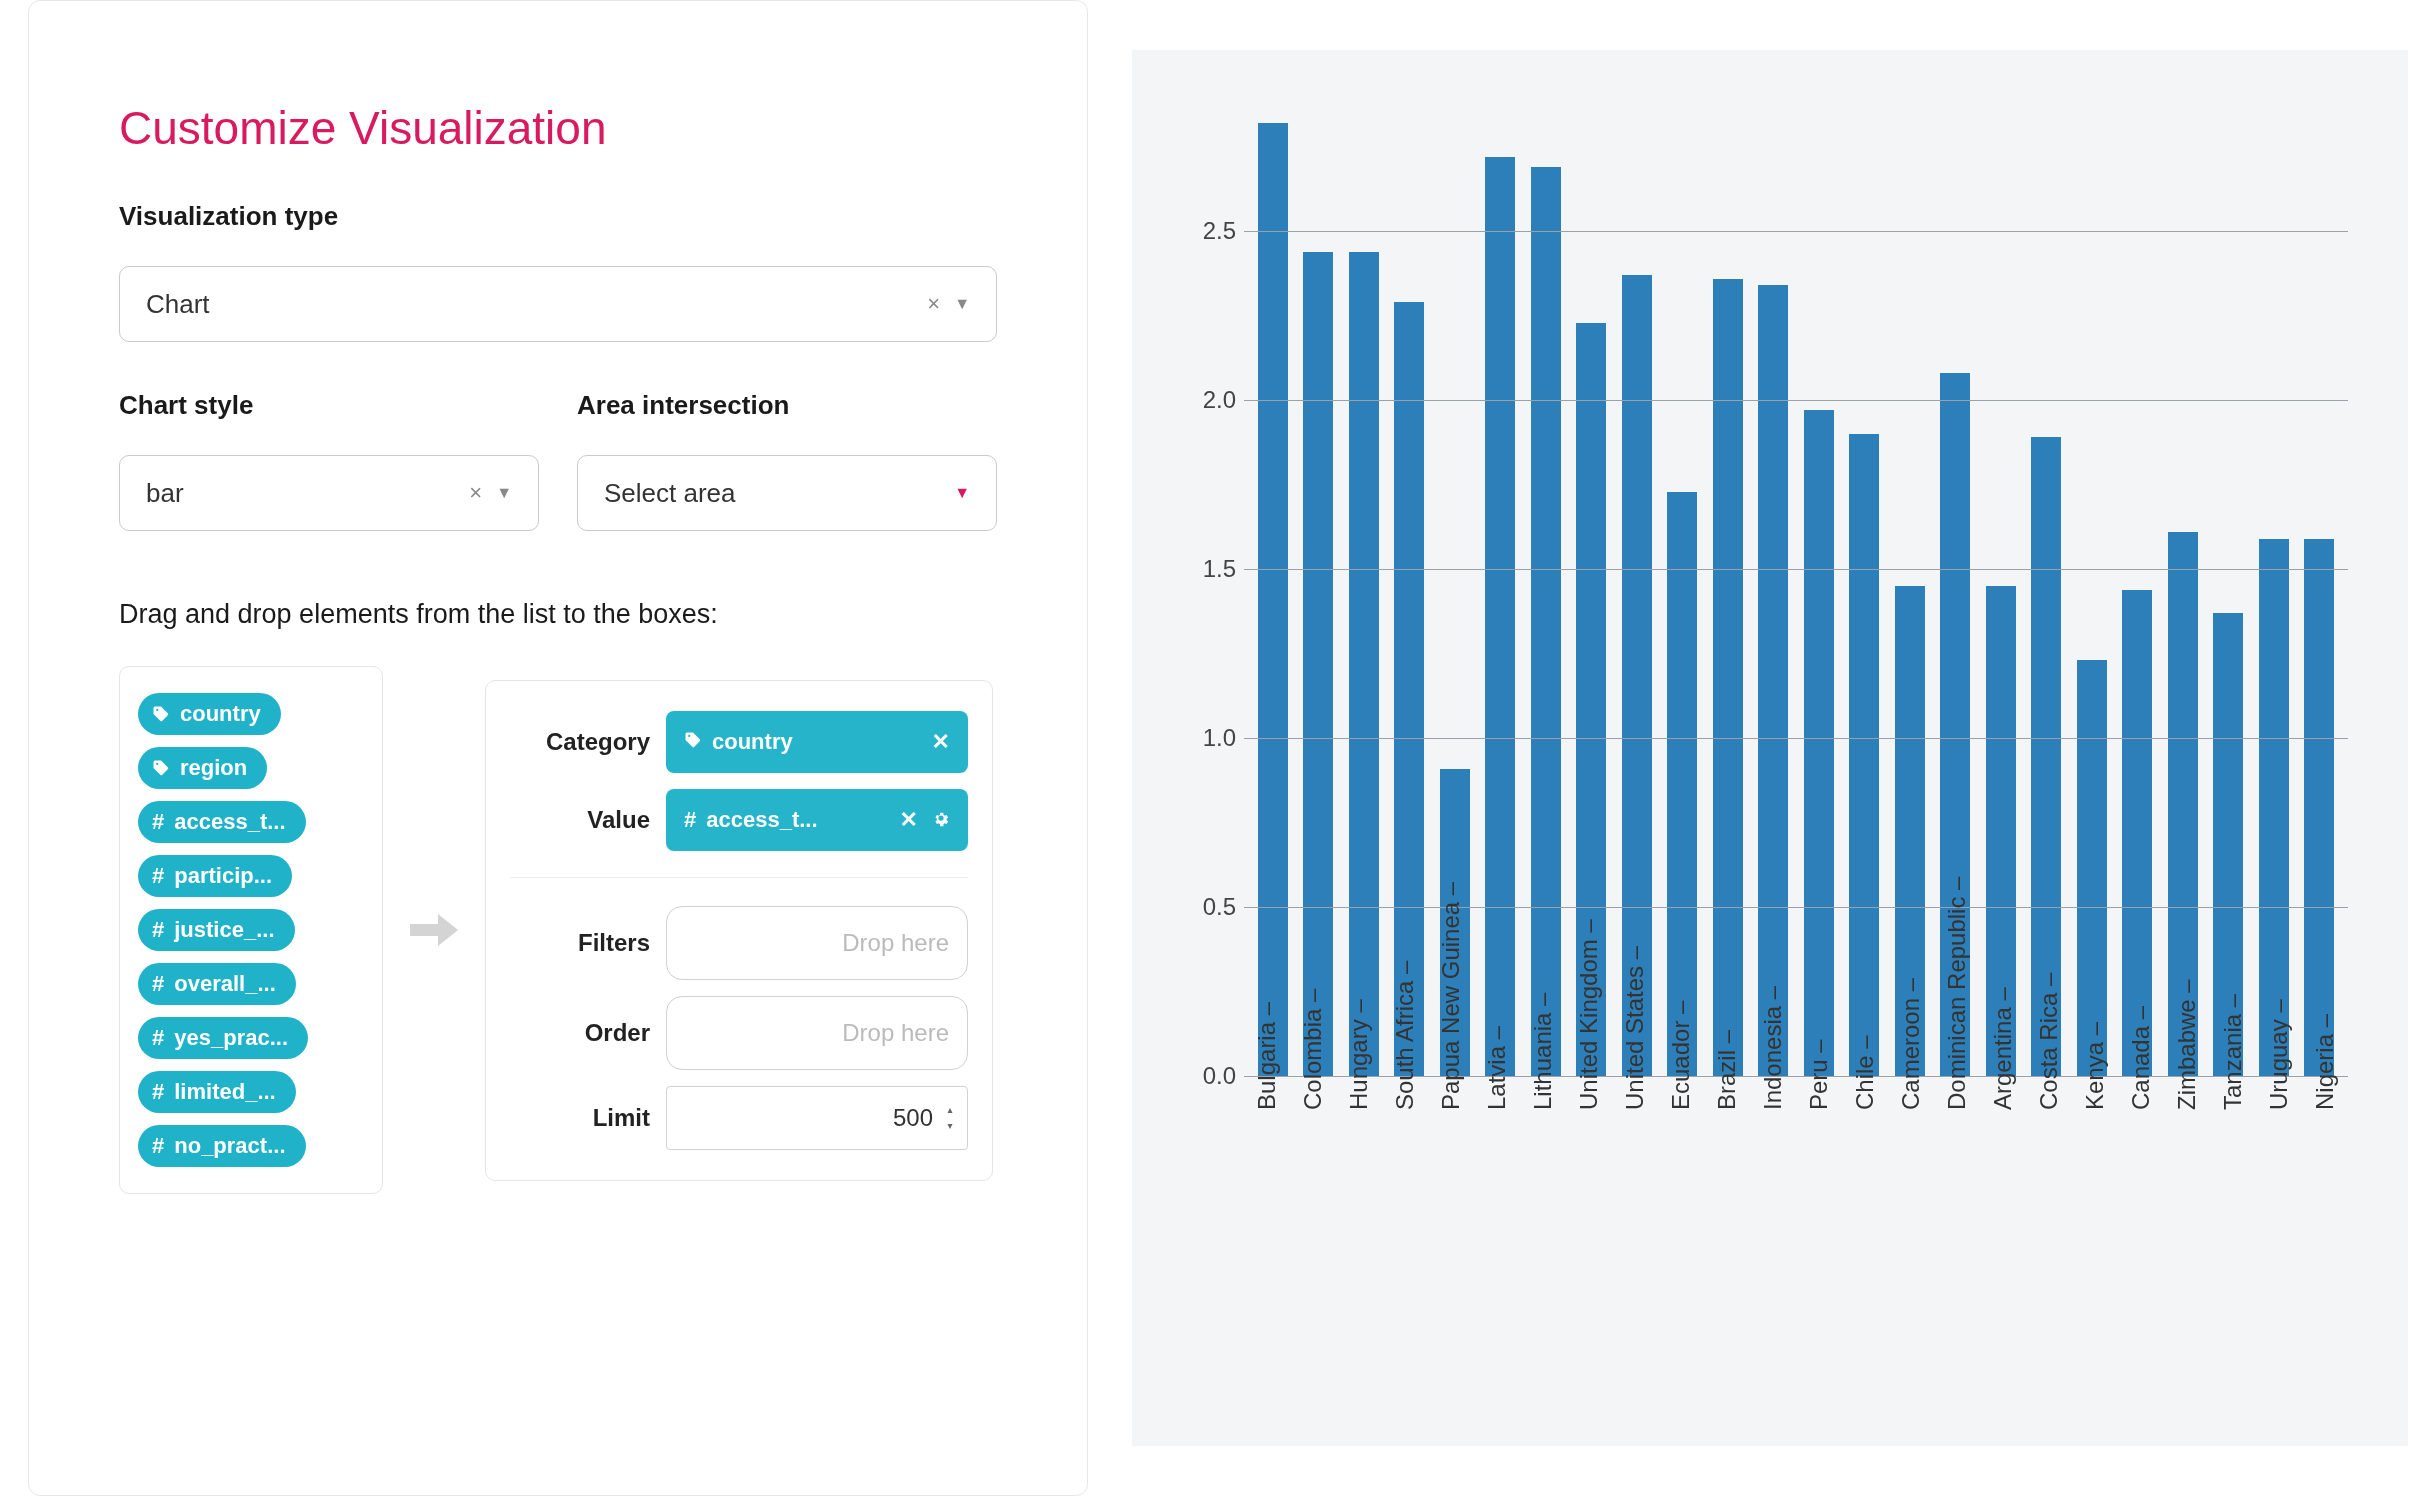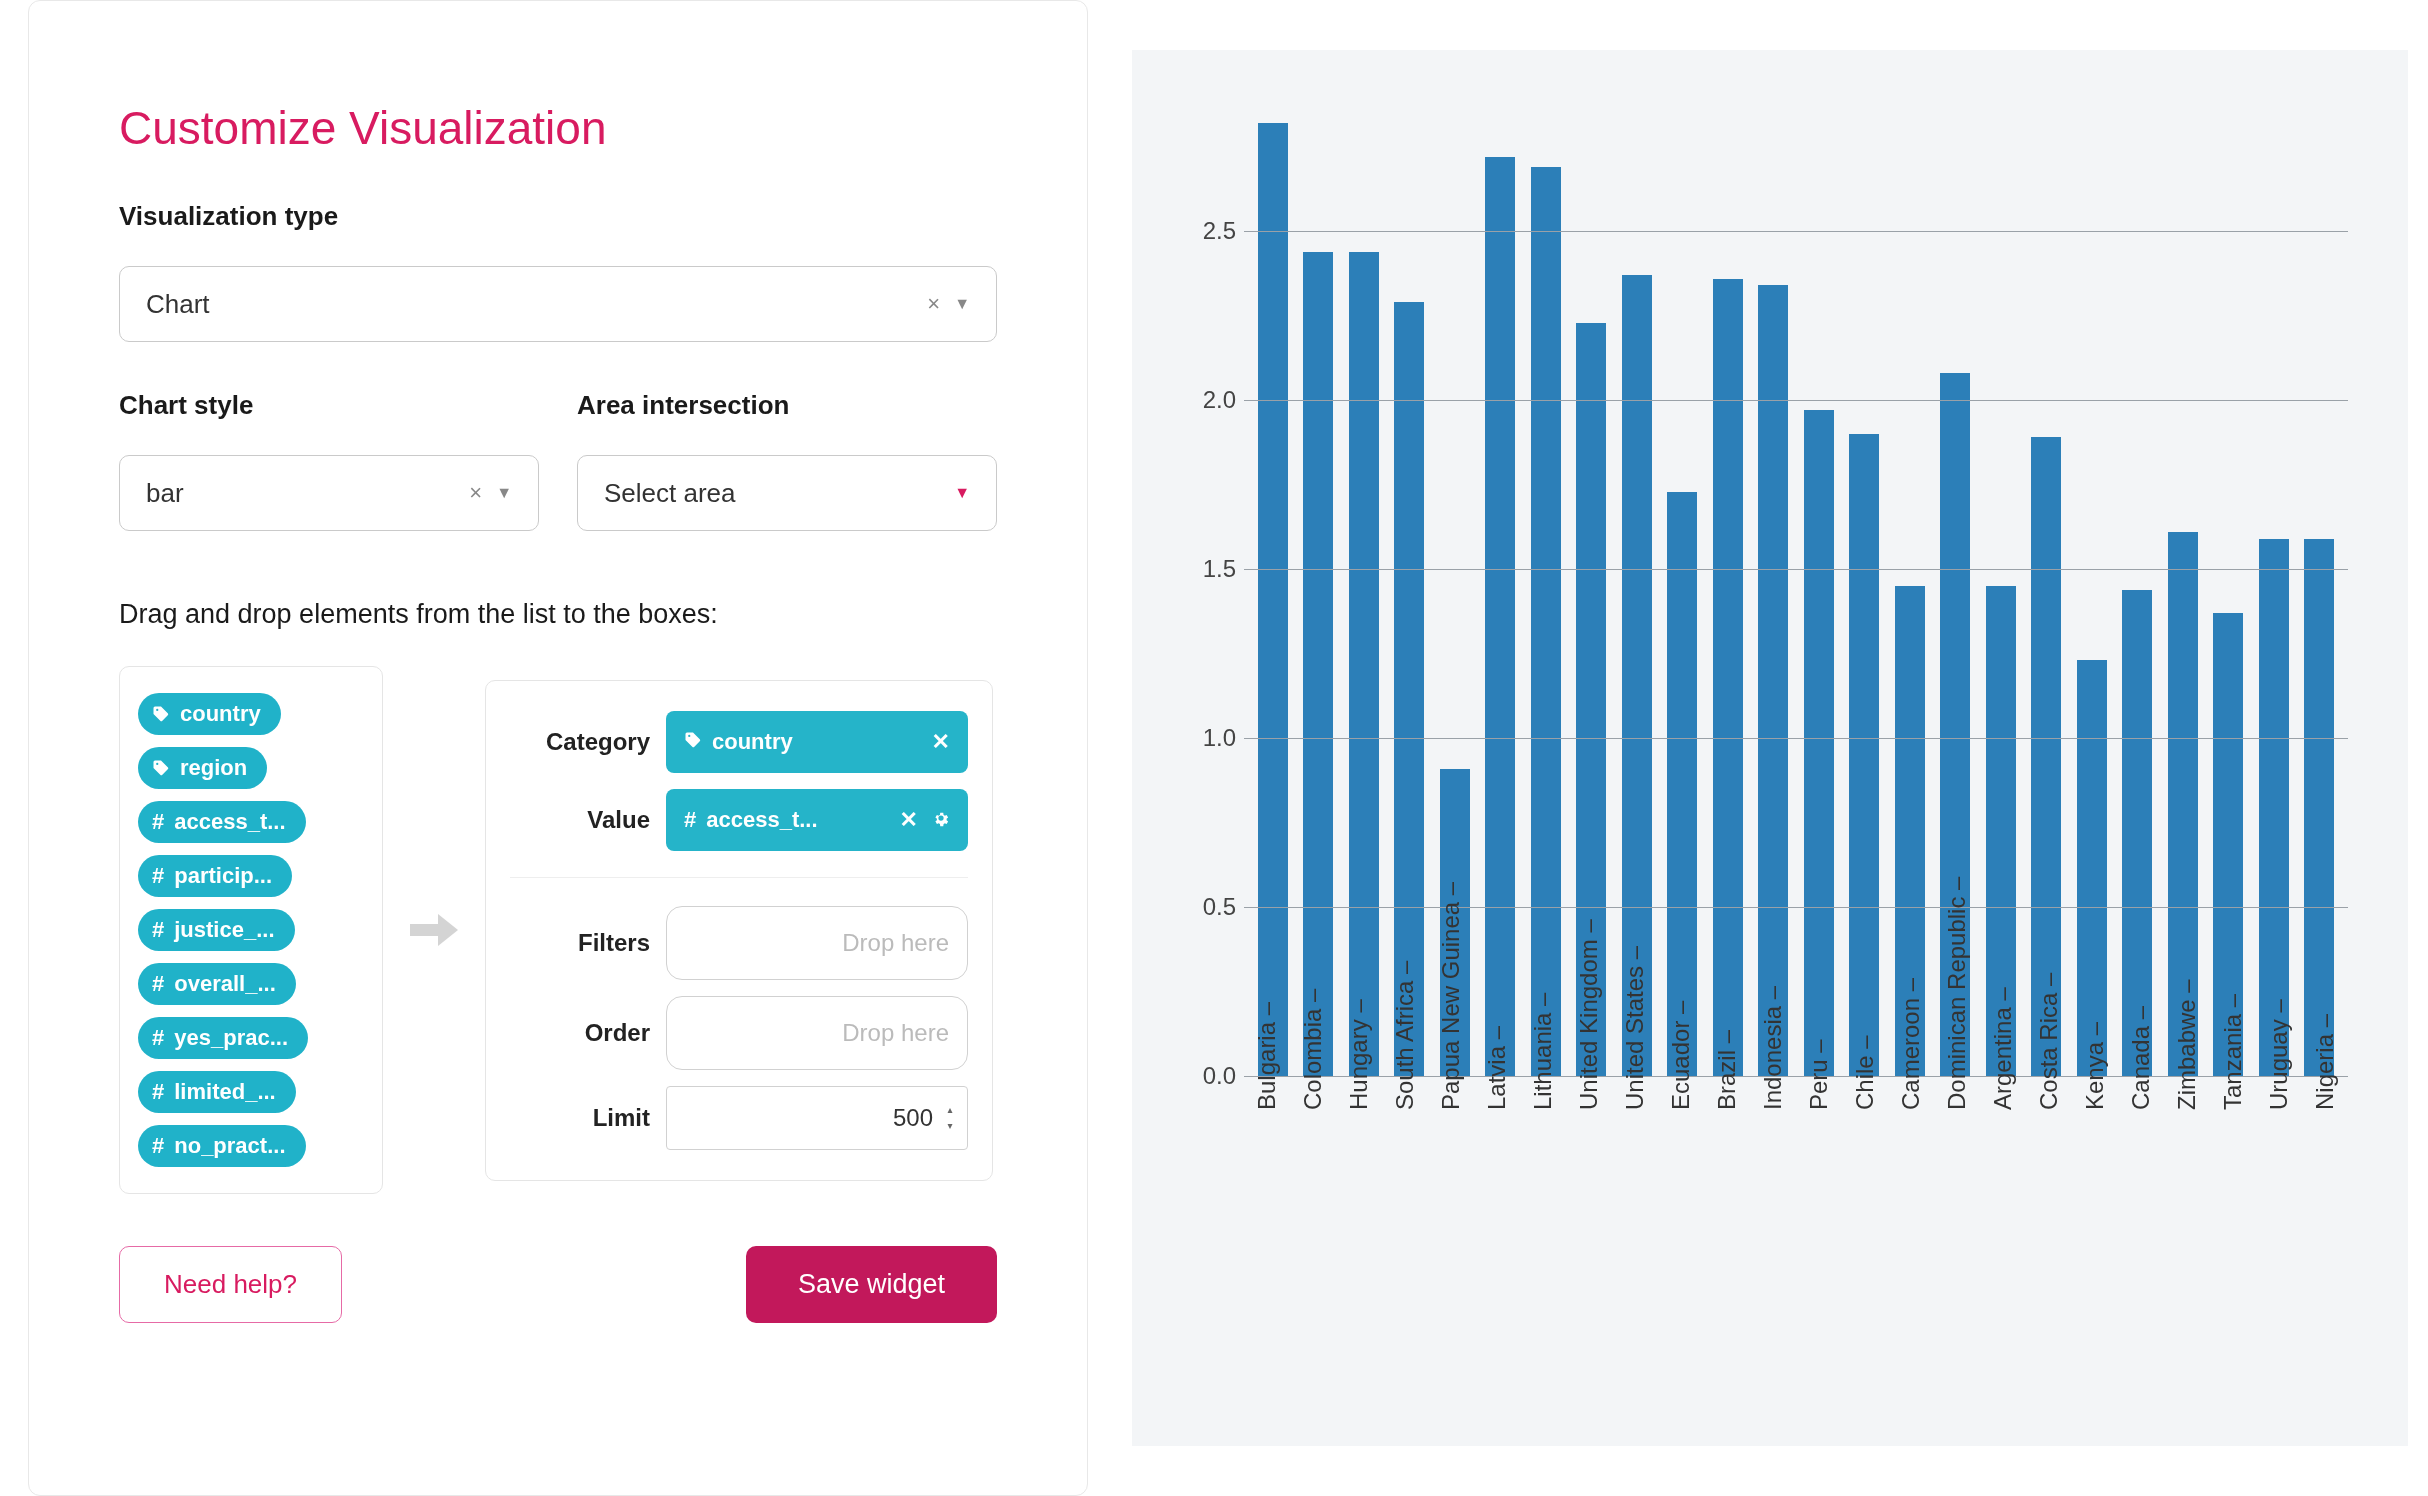--- a/index.html
+++ b/index.html
@@ -334,24 +334,20 @@
           <span class="numval">500</span>
           <span class="stepper">
             <span class="step">▴</span>
             <span class="step">▾</span>
           </span>
         </div>
       </div>
     </div>
   </div>
 
-  <div class="footer">
-    <button class="btn-help">Need help?</button>
-    <button class="btn-save">Save widget</button>
-  </div>
 </div>
 
 <div class="chartwrap">
   <div class="chart">
     <div class="plot" id="plot">
       <div class="bars" id="bars">
           <div class="barcol">
             <div class="bar" title="Bulgaria: 2.82" style="height: 100.714%;"></div>
           </div>
           <div class="barcol">

